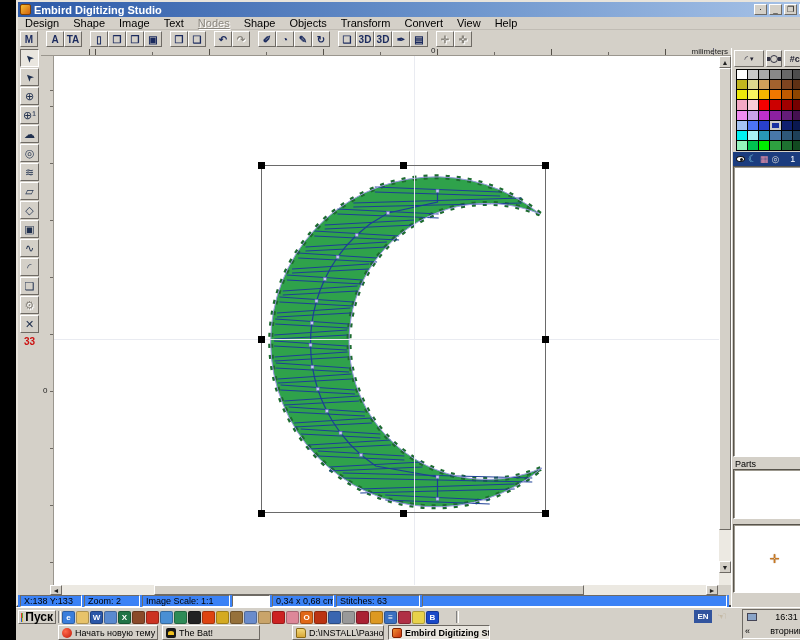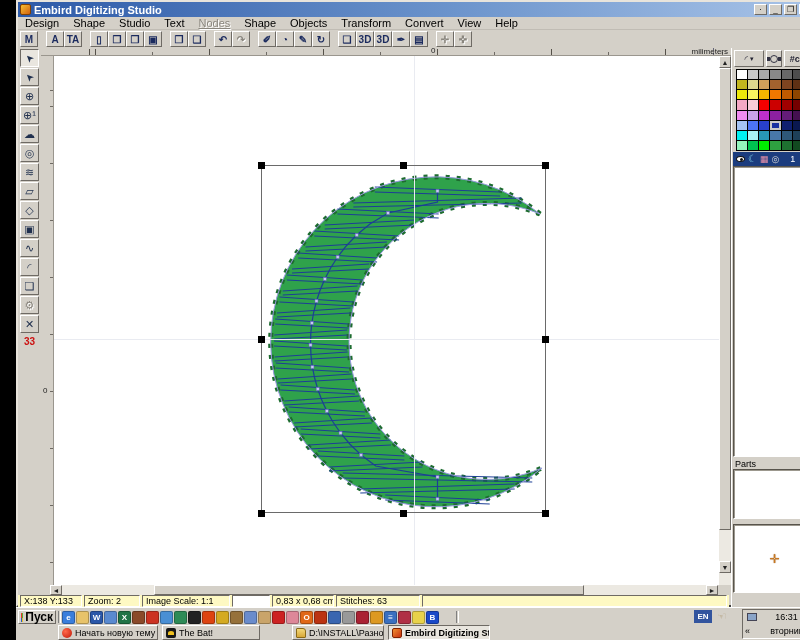--- a/index.html
+++ b/index.html
@@ -75,21 +75,21 @@
   #vscroll .down{left:0;top:505px;width:12px;height:12px;}
   #vscroll .thumb{position:absolute;left:0;top:12px;width:12px;height:462px;background:#d4d0c8;}
   #hscroll{position:absolute;left:23px;top:583px;width:690px;height:10px;background:#ece9e2;}
   #hscroll .corner-l{position:absolute;left:0;top:0;width:9px;height:10px;background:#d4d0c8;}
   #hscroll .left{left:9px;top:0;width:12px;height:10px;}
   #hscroll .right{left:665px;top:0;width:12px;height:10px;}
   #hscroll .thumb{position:absolute;left:113px;top:0;width:430px;height:10px;background:#d4d0c8;}
   #hscroll .corner-r{position:absolute;left:677px;top:0;width:13px;height:10px;background:#d4d0c8;}
 
   
-  #statusbar{position:absolute;left:0;top:593px;width:711px;height:16px;background:#fef9c3;font-size:9px;color:#000;}
+  #statusbar{position:absolute;left:0;top:593px;width:711px;height:16px;background:#3b82f6;font-size:9px;color:#000;}
   .status-pane{position:absolute;top:0;height:12px;line-height:11px;padding-left:3px;white-space:nowrap;overflow:hidden;}
   #sp-coords{left:2px;width:62px;}  #sp-zoom{left:66px;width:56px;}
   #sp-scale{left:124px;width:88px;} #sp-swatch{left:214px;width:38px;background:#fff;}
   #sp-size{left:254px;width:62px;}  #sp-stitches{left:318px;width:84px;}
   #sp-fill{left:404px;width:305px;}
 
   
   #rightpanel{position:absolute;left:713px;top:46px;width:85px;height:559px;background:#d4d0c8;
               border-left:1px solid #ffffff;}
   #rp-controls{position:absolute;left:2px;top:2px;width:81px;height:18px;display:flex;gap:2px;}
@@ -177,21 +177,21 @@
 
       </span>
     </div>
 
     <div id="menubar">
 
         <span class="menu-item">Design</span>
 
         <span class="menu-item">Shape</span>
 
-        <span class="menu-item">Studio</span>
+        <span class="menu-item">Image</span>
 
         <span class="menu-item">Text</span>
 
         <span class="menu-item disabled">Nodes</span>
 
         <span class="menu-item">Shape</span>
 
         <span class="menu-item">Objects</span>
 
         <span class="menu-item">Transform</span>
@@ -482,21 +482,21 @@
       <div class="thumb raised"></div>
       <button class="scroll-arrow raised right">►</button>
       <div class="corner-r"></div>
     </div>
 
     <div id="statusbar">
       <div class="status-pane sunken" id="sp-coords">X:138 Y:133</div>
       <div class="status-pane sunken" id="sp-zoom">Zoom: 2</div>
       <div class="status-pane sunken" id="sp-scale">Image Scale: 1:1</div>
       <div class="status-pane sunken" id="sp-swatch" style="background: rgb(255, 255, 255);"></div>
-      <div class="status-pane sunken" id="sp-size">0,83 x 0,68 cm</div>
+      <div class="status-pane sunken" id="sp-size">0,34 x 0,68 cm</div>
       <div class="status-pane sunken" id="sp-stitches">Stitches: 63</div>
       <div class="status-pane sunken" id="sp-fill"></div>
     </div>
 
     <div id="rightpanel">
       <div id="rp-controls">
         <button class="rp-combo raised" id="curve-combo">
           <span>◜</span>
           <span class="combo-arrow">▾</span>
         </button>

